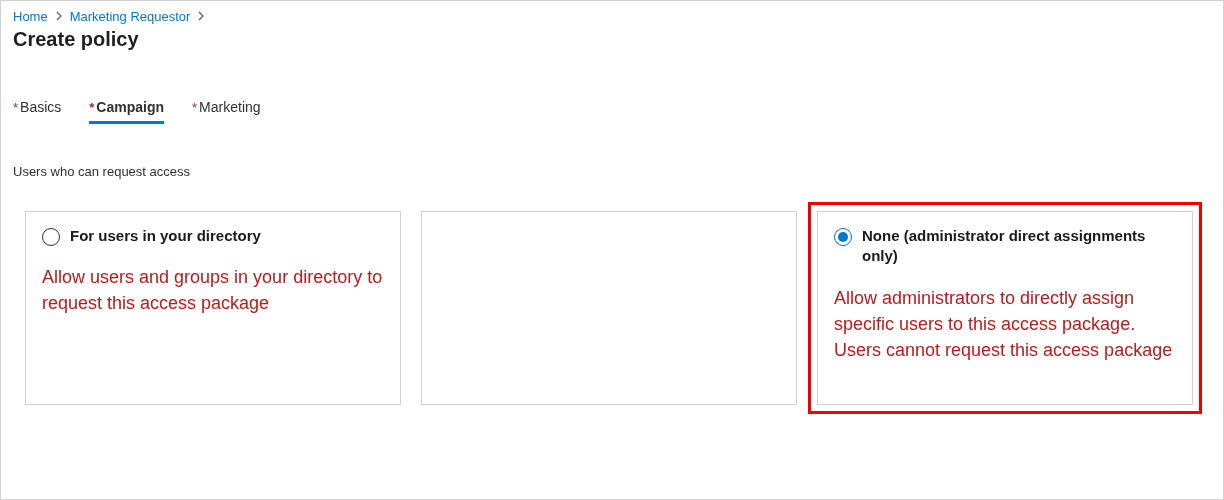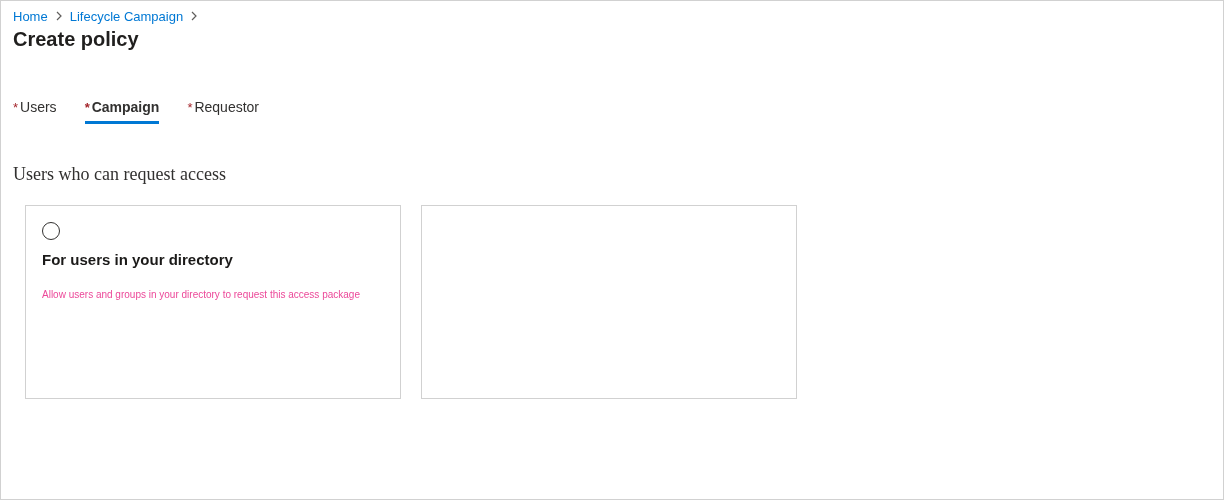--- a/index.html
+++ b/index.html
@@ -53,24 +53,23 @@
     }
     .tab.active {
       font-weight: 600;
       border-bottom: 3px solid #0078d4;
     }
     .tab .required {
       color: #a4262c;
       font-size: 13px;
     }
     .section-label {
-      font-size: 18px;
+      font-size: 13px;
       color: #323130;
-      margin-bottom: 20px;
-      font-family: Liberation Serif, serif;
+      margin-bottom: 32px;
     }
     .card-row {
       display: flex;
       gap: 20px;
       padding-left: 12px;
     }
     .card {
       border: 1px solid #d1d1d1;
       width: 376px;
       height: 194px;
@@ -80,21 +79,20 @@
     }
     .card.selected-wrap {
       outline: 3px solid #ef0000;
       outline-offset: 6px;
     }
     .card-header {
       display: flex;
       align-items: flex-start;
       gap: 10px;
       margin-bottom: 18px;
-      flex-direction: column;
     }
     .radio {
       flex-shrink: 0;
       width: 18px;
       height: 18px;
       border: 1.5px solid #323130;
       border-radius: 50%;
       display: flex;
       align-items: center;
       justify-content: center;
@@ -110,73 +108,80 @@
       background: #0078d4;
       border-radius: 50%;
     }
     .card-title {
       font-size: 15px;
       font-weight: 700;
       color: #1b1a19;
       line-height: 1.35;
     }
     .card-desc {
-      font-size: 10px;
-      color: #ec4899;
+      font-size: 18px;
+      color: #b91c1c;
       line-height: 1.45;
     }
   </style>
 </head>
 <body>
 
 <div class="page">
 
   <nav class="breadcrumb">
     <a>Home</a>
     <span class="sep">
       <svg width="10" height="10" viewBox="0 0 10 10">
           <path d="M3 1 L7 5 L3 9" fill="none" stroke="#605e5c" stroke-width="1.2"></path>
         </svg>
     </span>
-    <a>Lifecycle Campaign</a>
+    <a>Marketing Requestor</a>
     <span class="sep">
       <svg width="10" height="10" viewBox="0 0 10 10">
           <path d="M3 1 L7 5 L3 9" fill="none" stroke="#605e5c" stroke-width="1.2"></path>
         </svg>
     </span>
   </nav>
 
   <h1 class="page-title">Create policy</h1>
 
   <div class="tabs">
     <div class="tab">
       <span class="required">*</span>
-      <span>Users</span>
+      <span>Basics</span>
     </div>
     <div class="tab active">
       <span class="required">*</span>
       <span>Campaign</span>
     </div>
     <div class="tab">
       <span class="required">*</span>
-      <span>Requestor</span>
+      <span>Marketing</span>
     </div>
   </div>
 
   <div class="section-label">Users who can request access</div>
 
   <div class="card-row">
 
     <div class="card">
       <div class="card-header">
         <div class="radio"></div>
         <div class="card-title">For users in your directory</div>
       </div>
       <div class="card-desc">Allow users and groups in your directory to request this access package</div>
     </div>
 
     <div class="card">
     </div>
 
+    <div class="card selected-wrap">
+      <div class="card-header">
+        <div class="radio checked"></div>
+        <div class="card-title">None (administrator direct assignments only)</div>
+      </div>
+      <div class="card-desc">Allow administrators to directly assign specific users to this access package. Users cannot request this access package</div>
+    </div>
 
   </div>
 
 </div>
 
 </body></html>

